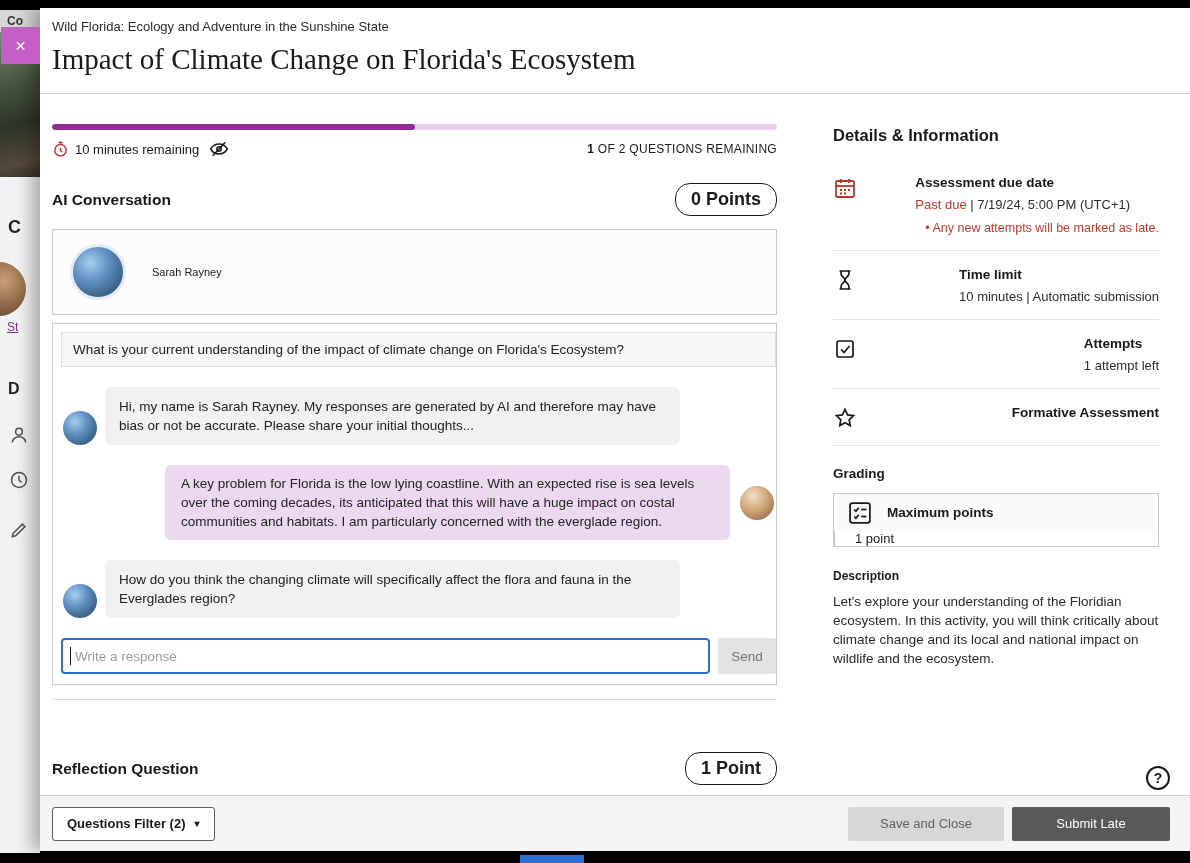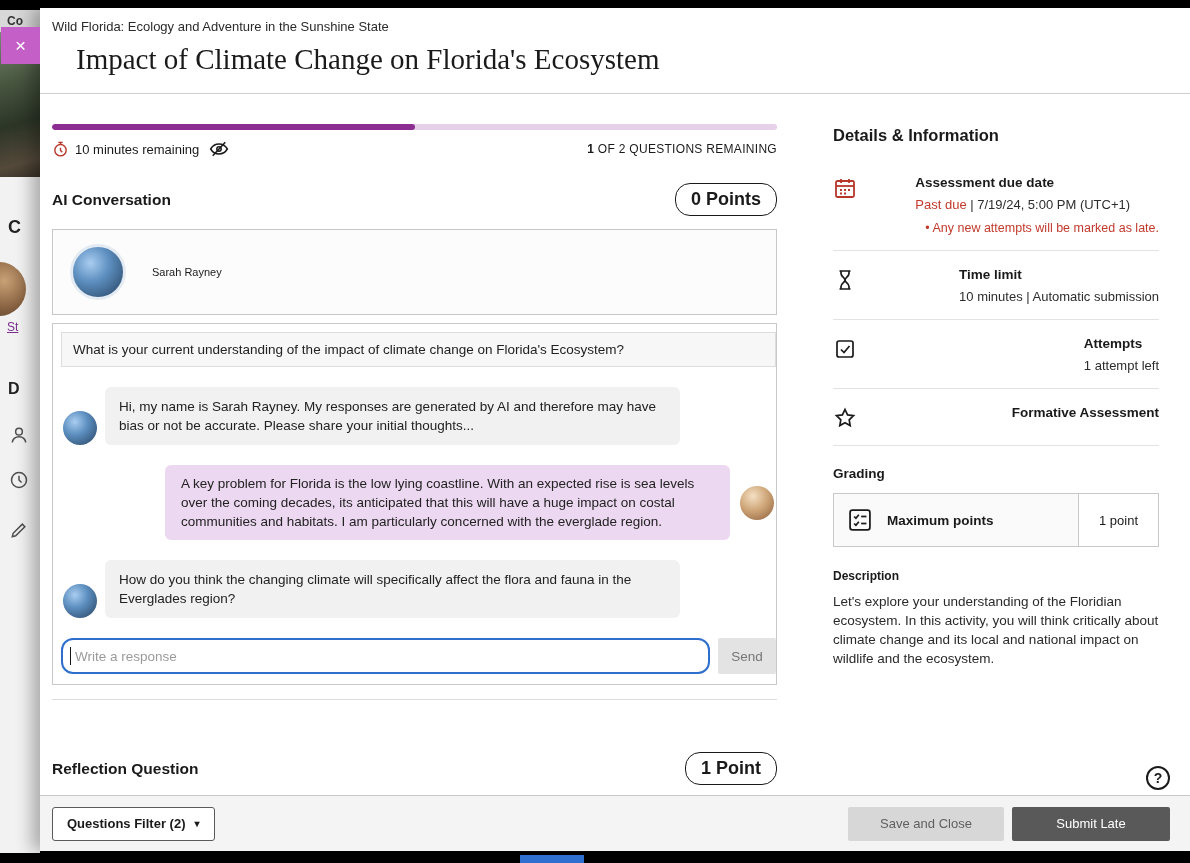--- a/index.html
+++ b/index.html
@@ -22,21 +22,21 @@
 
   
   .panel { position:absolute; left:40px; top:8px; width:1150px; height:843px; background:#fff;
      box-shadow:-8px 0 16px rgba(0,0,0,.3); }
 
   .close-btn { position:absolute; left:1px; top:27px; width:39px; height:37px; background:#c35fc6; color:#fff;
      font-size:19px; display:flex; align-items:center; justify-content:center; cursor:pointer; z-index:5; border:none; }
 
   .panel-header { position:absolute; left:12px; top:11px; }
   .course-title { font-size:13px; color:#2b2b2b; }
-  .page-title { font-family:"Liberation Serif","DejaVu Serif",serif; font-size:29px; font-weight:400; color:#1a1a1a; margin-top:9px;margin-left:24px; }
+  .page-title { font-family:"Liberation Serif","DejaVu Serif",serif; font-size:29px; font-weight:400; color:#1a1a1a; margin-top:9px; }
   .header-divider { position:absolute; left:0; right:0; top:85px; border-top:1px solid #cfcfcf; }
 
   
   .main-col { position:absolute; left:12px; top:116px; width:725px; }
 
   .progress-track { height:6px; border-radius:3px; background:#e7d0e9; overflow:hidden; }
   .progress-fill { height:6px; border-radius:3px; background:#8d2d92; width:50%; }
 
   .timer-row { margin-top:9px; display:flex; align-items:center; font-size:13px; color:#1a1a1a; }
   .timer-icon { width:17px; height:17px; color:#b8372b; flex:none; }
@@ -63,21 +63,21 @@
   .msg-row.user { justify-content:flex-end; margin-top:20px; }
   .avatar-sm { width:34px; height:34px; border-radius:50%; flex:none; }
   .avatar-sm.ai { margin:0 8px 0 2px; background:radial-gradient(circle at 35% 32%, #a9cdf0 0%, #5d8fc0 40%, #24405e 100%); align-self:flex-end; }
   .avatar-sm.user { margin:0 2px 0 10px; background:radial-gradient(circle at 38% 30%, #f4e0c4 0%, #cfa678 45%, #8a5c3b 100%); }
   .bubble { font-size:13.5px; line-height:19px; color:#222; border-radius:6px; }
   .bubble.ai { background:#f1f1f1; padding:10px 14px; max-width:575px; }
   .bubble.user { background:#edd8f1; padding:9px 16px; max-width:565px; }
 
   .input-row { margin-top:20px; display:flex; }
   .response-wrap { position:relative; flex:1; }
-  .response-input { width:100%; height:36px; border:2px solid #2e6fce; border-radius:12px; padding:0 10px 0 12px;
+  .response-input { width:100%; height:36px; border:2px solid #2e6fce; border-radius:4px; padding:0 10px 0 12px;
      font-size:13.5px; font-family:"Liberation Sans",sans-serif; color:#222; outline:none; }
   .response-input::placeholder { color:#9a9a9a; }
   .text-caret { position:absolute; left:9px; top:9px; width:1px; height:18px; background:#111; }
   .send-btn { margin-left:8px; width:58px; height:36px; background:#e3e3e3; border:none; border-radius:2px;
      color:#767676; font-size:13.5px; font-family:"Liberation Sans",sans-serif; cursor:pointer; }
 
   .main-divider { margin-top:14px; border-top:1px solid #dcdcdc; }
   .reflection-row { margin-top:52px; display:flex; align-items:center; }
 
   
@@ -87,21 +87,21 @@
   .details-item { display:flex; padding:16px 0 15px 0; border-bottom:1px solid #e3e3e3;justify-content:space-between; }
   .details-item .d-icon { width:24px; height:24px; flex:none; margin-right:15px; margin-top:1px; color:#1a1a1a; }
   .d-icon.red { color:#b8372b; }
   .d-label { font-size:13.5px; font-weight:700; color:#1a1a1a; }
   .d-value { margin-top:7px; font-size:13px; color:#2d2d2d; }
   .past-due { color:#c23a2c; }
   .d-warning { margin-top:9px; font-size:12.5px; color:#c23a2c; padding-left:10px; }
   .d-warning::before { content:"•  "; }
 
   .grading-heading { margin-top:20px; font-size:13.5px; font-weight:700; color:#1a1a1a; }
-  .grading-box { margin-top:12px; border:1px solid #c8c8c8; display:flex; height:54px; }
+  .grading-box { margin-top:12px; border:1px solid #c8c8c8; display:flex; height:54px;flex-direction:column; }
   .grading-left { flex:1; display:flex; align-items:center; gap:13px; padding:0 12px; background:#fafafa; }
   .grading-icon { width:28px; height:28px; color:#1a1a1a; flex:none; }
   .grading-label { font-size:13.5px; font-weight:600; color:#1a1a1a; }
   .grading-right { width:80px; border-left:1px solid #c8c8c8; display:flex; align-items:center; justify-content:center;
      font-size:13px; color:#1a1a1a; background:#fff; }
 
   .desc-heading { margin-top:22px; font-size:12px; font-weight:700; color:#1a1a1a; }
   .desc-text { margin-top:9px; font-size:13.5px; line-height:19px; color:#2a2a2a; }
 
   

